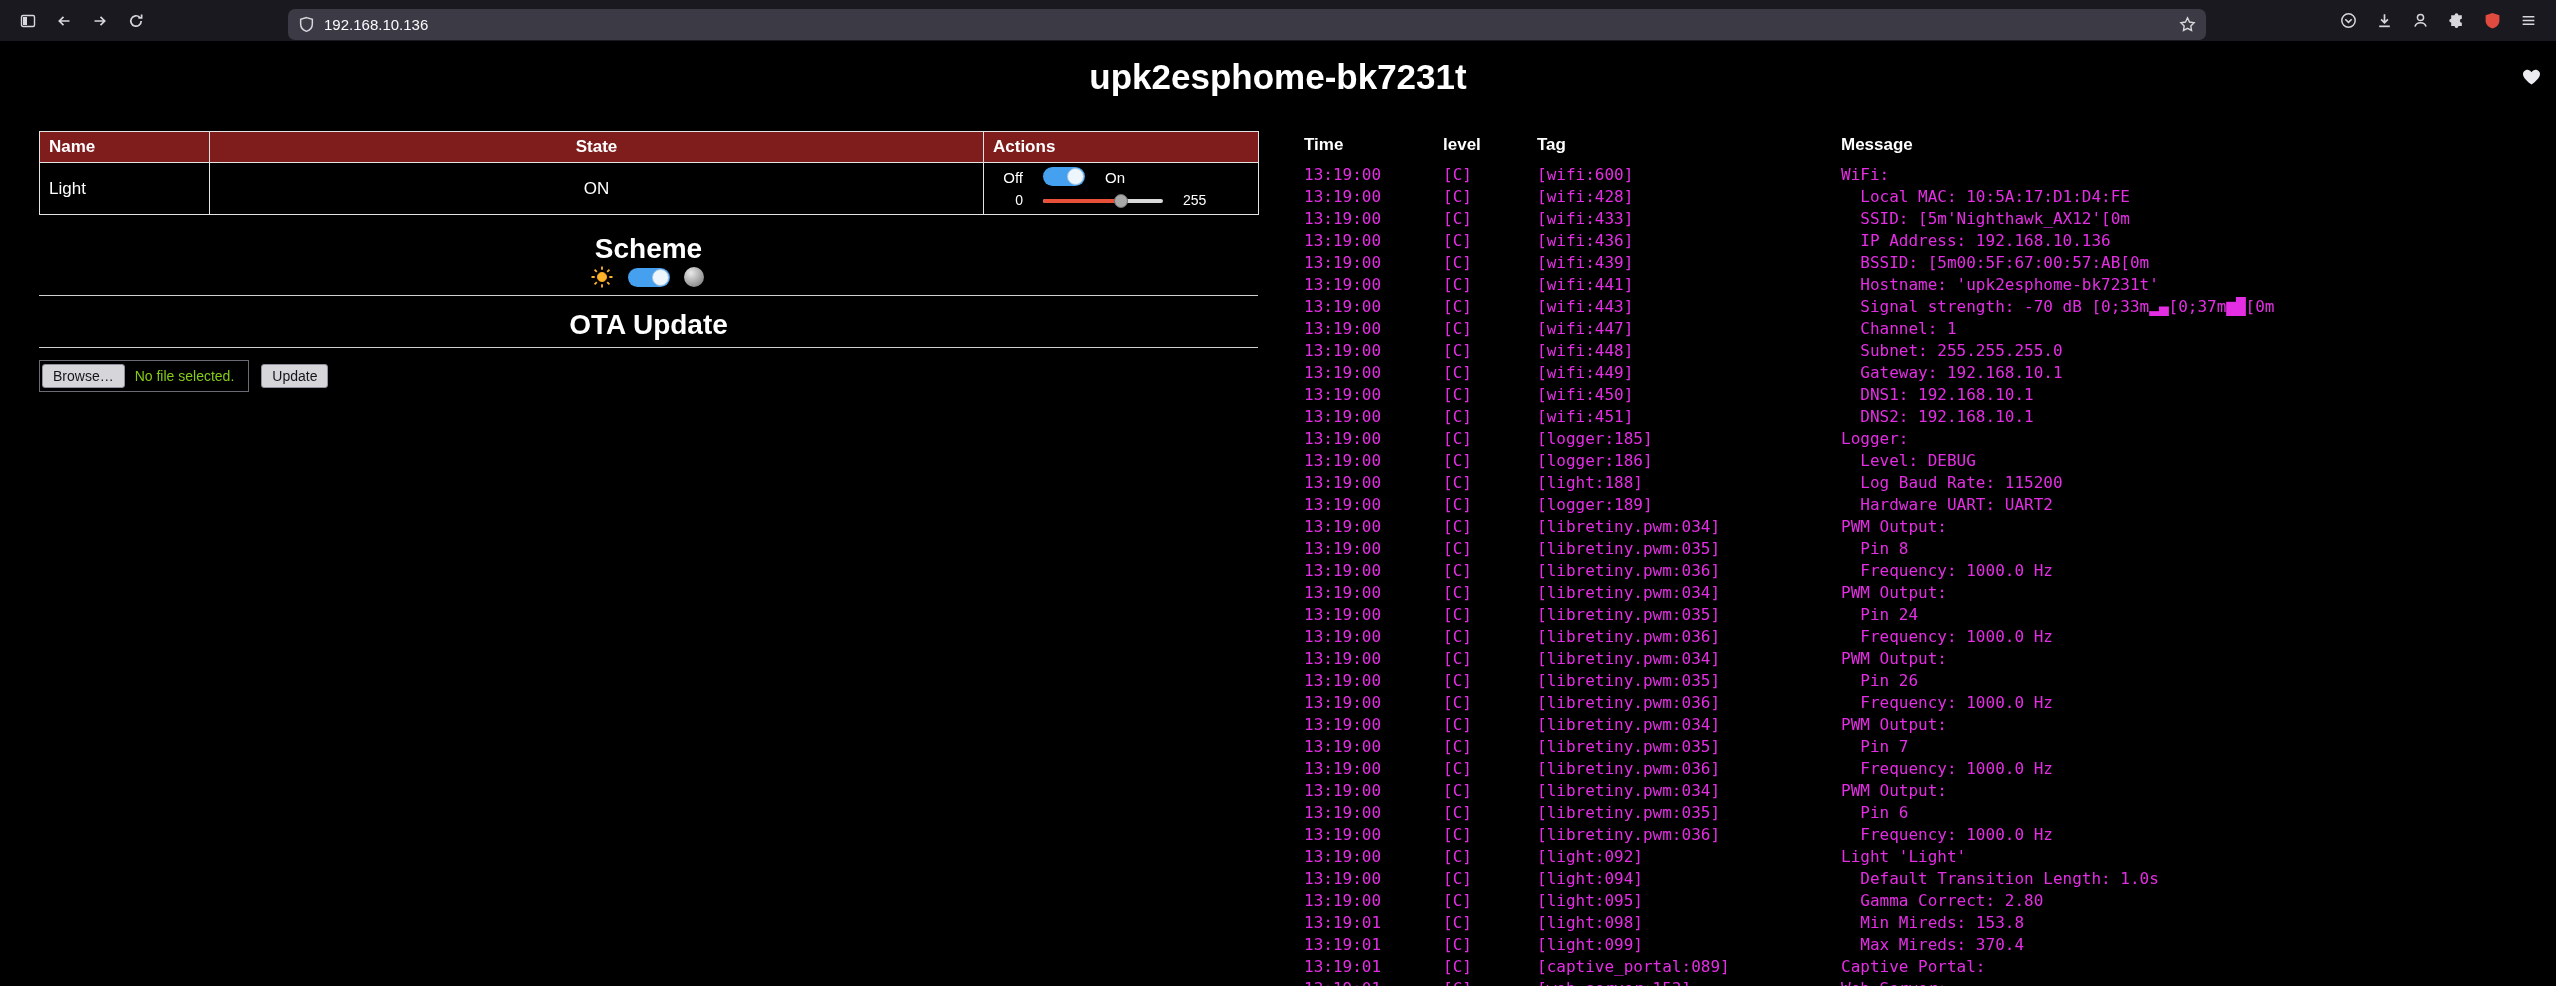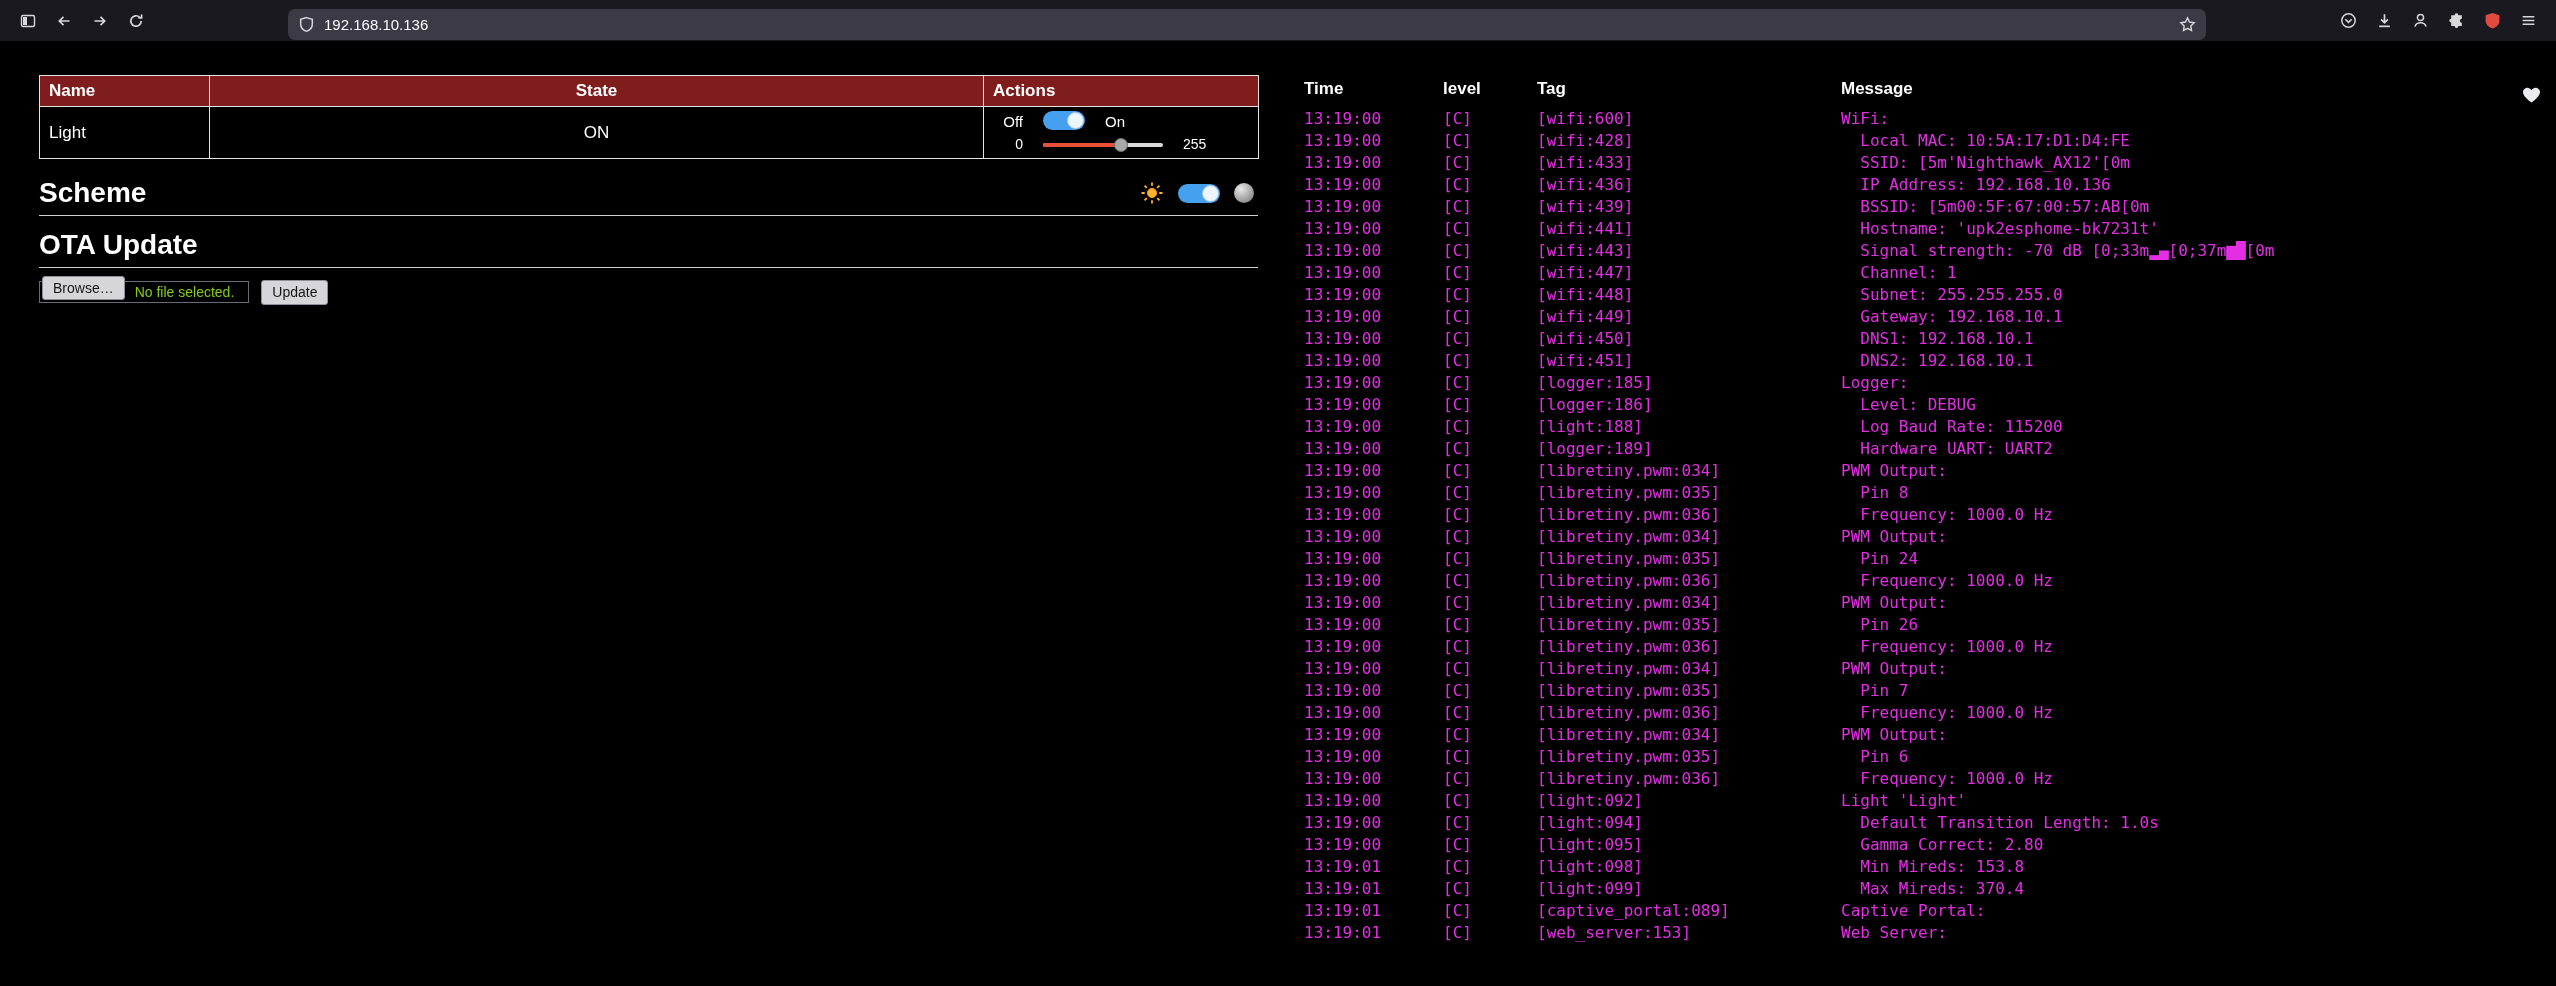--- a/index.html
+++ b/index.html
@@ -69,36 +69,36 @@
   .slider-track { position:absolute; left:0; right:0; top:5px; height:4px; background:#d9d9d9; border-radius:2px; }
   .slider-fill  { position:absolute; left:0; top:5px; height:4px; background:var(--slider-red,#e8503a); border-radius:2px; }
   .slider-thumb {
     position:absolute; top:50%; width:14px; height:14px; border-radius:50%;
     background:#a8a8a8; border:1px solid #6f6f6f; transform:translate(-50%,-50%);
   }
 
   
   .heading-row {
     width:1219px; display:flex; align-items:center; justify-content:space-between;
-    border-bottom:1px solid #d0d0d0; padding-bottom:6px;
+    border-bottom:1px solid #d0d0d0; padding-bottom:6px;flex-direction:column;
   }
   .heading-row.scheme-row { margin-top:18px; }
   .heading-row.ota-row { margin-top:13px; }
   .h2 { font-size:28px; font-weight:bold; color:#fff; }
   .scheme-icons { display:flex; align-items:center; gap:14px; padding-right:4px; }
   .sphere {
     width:20px; height:20px; border-radius:50%;
     background:radial-gradient(circle at 35% 30%, #e9e9e9, #8d8d8d 75%);
   }
 
   
   .ota-form { margin-top:12px; display:flex; align-items:center; gap:12px; }
   .file-input {
-    display:inline-flex; align-items:flex-end; border:1px solid #6b6b75;
-    padding:2px; height:22px;
+    display:inline-flex; align-items:center; border:1px solid #6b6b75;
+    padding:2px; height:32px;
   }
   .btn {
     background:#d6d6da; color:#15141a; border:1px solid #8f8f9d; border-radius:3px;
     font-size:14px; font-family:"Liberation Sans",sans-serif; padding:3px 10px; line-height:1.2;
   }
   .file-status { color:#84cc16; font-size:14px; padding:0 12px 0 10px; }
 
   
   table.logtable { border-collapse:collapse; table-layout:fixed; width:100%; }
   table.logtable th {
@@ -187,20 +187,21 @@
 </div>
 
 <div class="page">
 
   <span class="heart">
     <svg class="ic" width="23" height="21" viewBox="0 0 16 15">
       <path d="M8 14 C2 9.5 1 6.5 2.6 4.6 C4.2 2.8 6.8 3.2 8 5.2 C9.2 3.2 11.8 2.8 13.4 4.6 C15 6.5 14 9.5 8 14Z" fill="#ececf0"></path>
     </svg>
   </span>
 
+  <h1 class="title">upk2esphome-bk7231t</h1>
 
   <div class="main">
 
     <div class="left-col">
       <table class="entities">
         <colgroup>
             <col style="width:170px">
             <col style="width:774px">
             <col style="width:275px">
           </colgroup>

